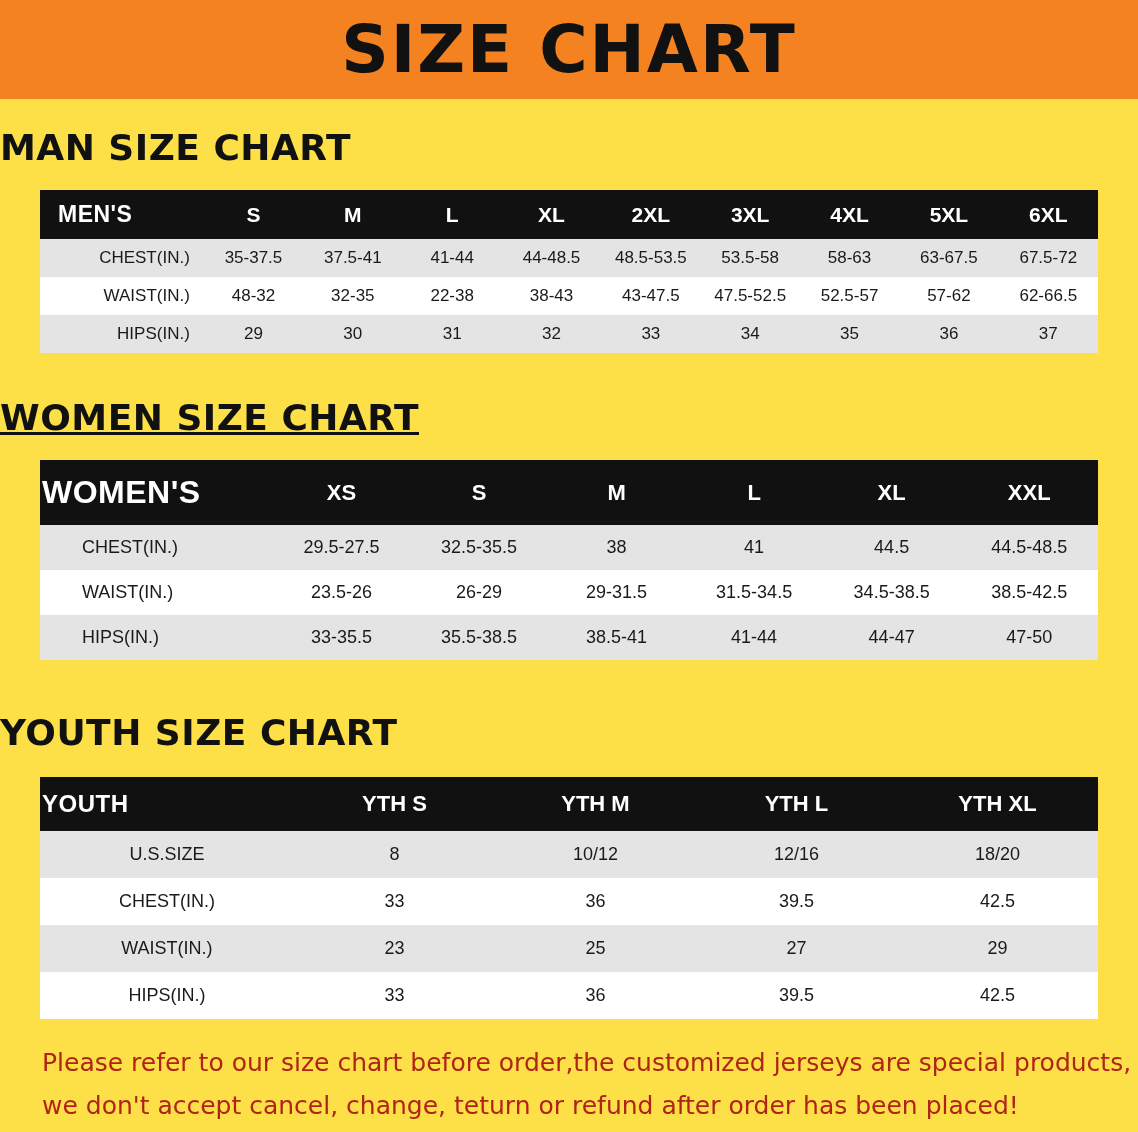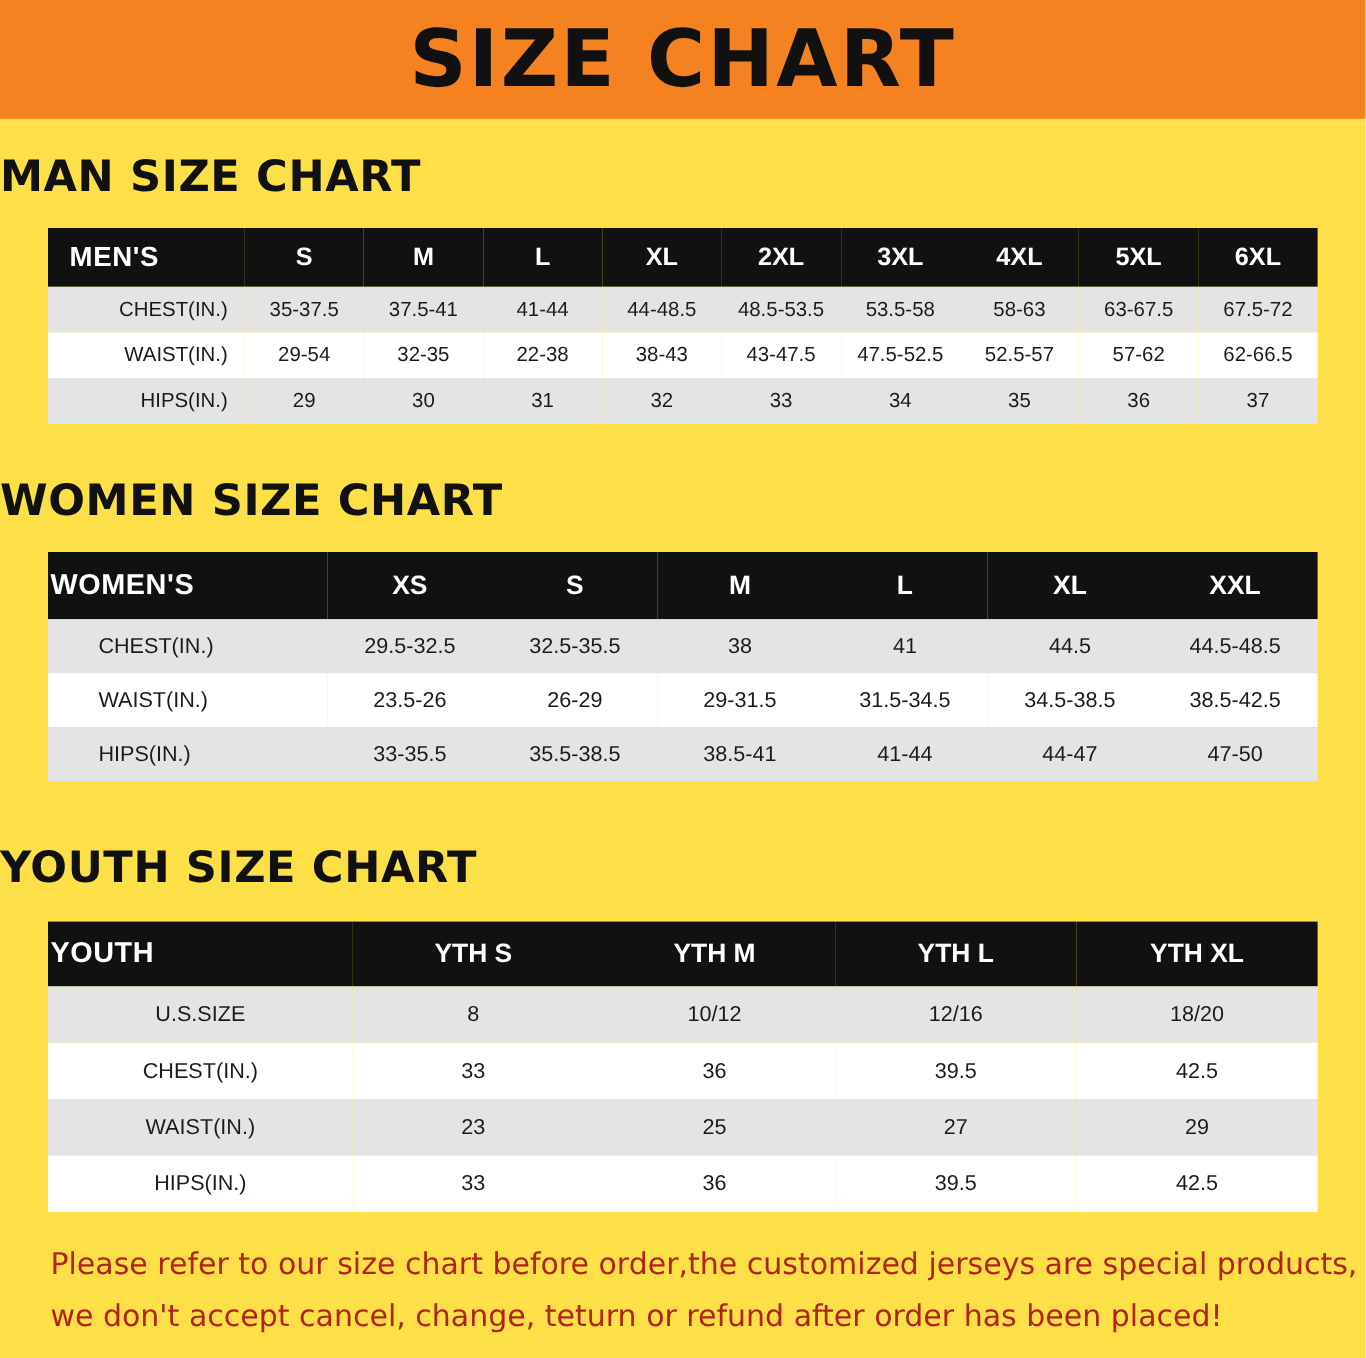--- a/index.html
+++ b/index.html
@@ -42,21 +42,21 @@
   
   .section-title {
     text-align: left;
     font-family: "DejaVu Sans", sans-serif;
     font-weight: bold;
     font-size: 36px;
     color: #111111;
     letter-spacing: 0.5px;
   }
   .man-title   { margin: 28px 0 22px 0; }
-  .women-title { margin: 44px 0 22px 0; }
+  .women-title { margin: 44px 0 22px 0; text-decoration: underline; }
   .youth-title { margin: 52px 0 24px 0; }
 
   
   .table-wrap {
     padding: 0 40px;
     border-radius: 16px;
   }
   table.size-table {
     width: 100%;
     border-collapse: collapse;
@@ -101,21 +101,21 @@
   .row-b { background: #ffffff; }
 
   
   .youth .size-table thead th { font-size: 22px; padding: 13px 2px; }
   .youth .size-table thead th.rowlabel { font-size: 24px; }
   .youth .size-table tbody td { font-size: 18px; padding: 13px 2px; }
   .youth .size-table tbody td.rowlabel { text-align: center; }
 
   
   .women .size-table thead th { font-size: 22px; padding: 14px 2px; }
-  .women .size-table thead th.rowlabel { font-size: 24px; }
+  .women .size-table thead th.rowlabel { font-size: 32px; }
   .women .size-table tbody td { font-size: 18px; padding: 12px 2px; }
   .women .size-table tbody td.rowlabel { text-align: left; padding-left: 42px; }
 
   
   .note {
     margin: 22px 0 0 0;
     padding: 0 42px;
     color: #b02418;
     font-family: "DejaVu Sans", sans-serif;
     font-size: 25px;
@@ -170,21 +170,21 @@
           <td>41-44</td>
           <td>44-48.5</td>
           <td>48.5-53.5</td>
           <td>53.5-58</td>
           <td>58-63</td>
           <td>63-67.5</td>
           <td>67.5-72</td>
         </tr>
         <tr class="row-b">
           <td class="rowlabel">WAIST(IN.)</td>
-          <td>29-54</td>
+          <td>48-32</td>
           <td>32-35</td>
           <td>22-38</td>
           <td>38-43</td>
           <td>43-47.5</td>
           <td>47.5-52.5</td>
           <td>52.5-57</td>
           <td>57-62</td>
           <td>62-66.5</td>
         </tr>
         <tr class="row-a">
@@ -222,21 +222,21 @@
           <th>S</th>
           <th>M</th>
           <th>L</th>
           <th>XL</th>
           <th>XXL</th>
         </tr>
       </thead>
       <tbody>
         <tr class="row-a">
           <td class="rowlabel">CHEST(IN.)</td>
-          <td>29.5-32.5</td>
+          <td>29.5-27.5</td>
           <td>32.5-35.5</td>
           <td>38</td>
           <td>41</td>
           <td>44.5</td>
           <td>44.5-48.5</td>
         </tr>
         <tr class="row-b">
           <td class="rowlabel">WAIST(IN.)</td>
           <td>23.5-26</td>
           <td>26-29</td>

